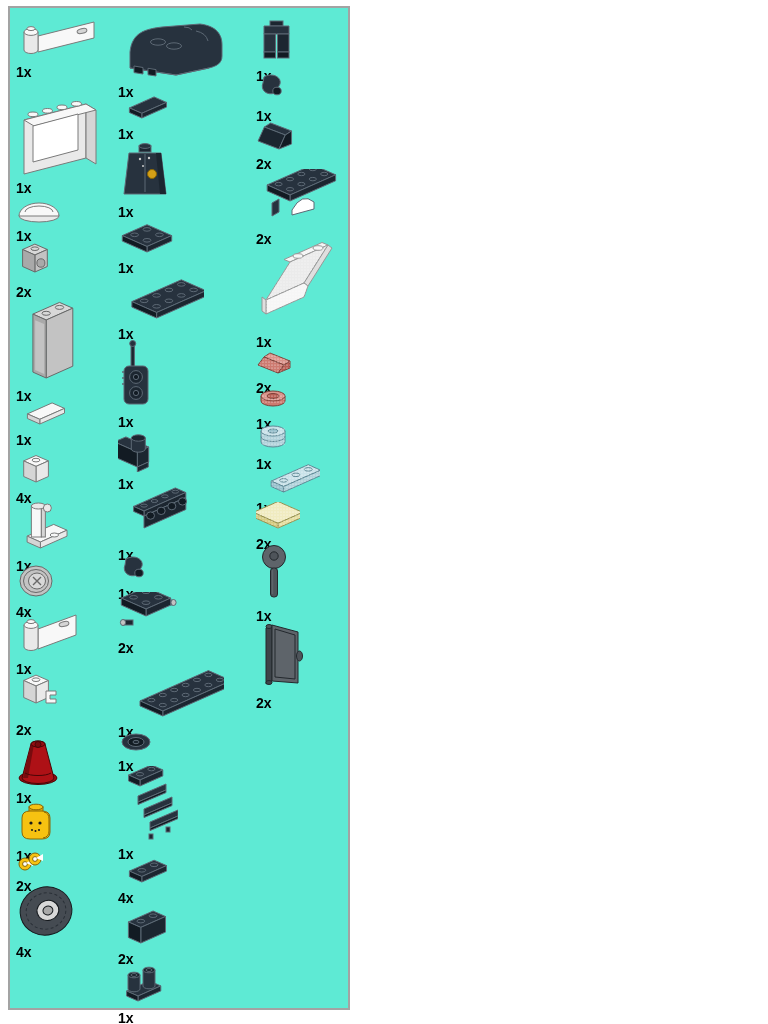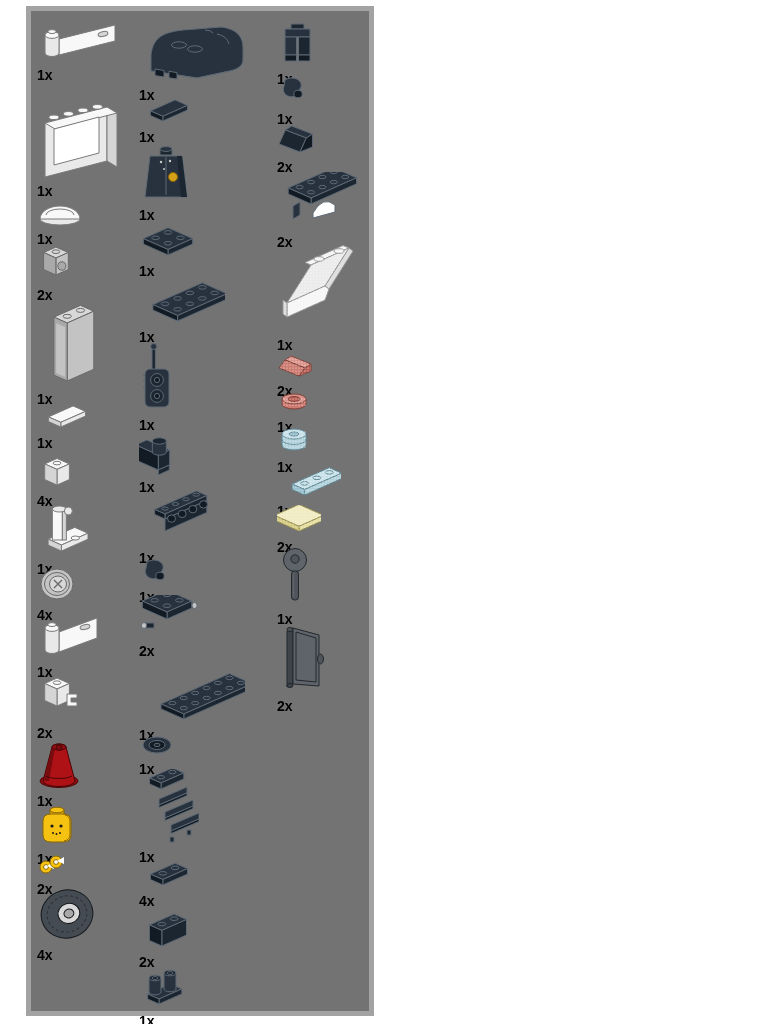--- a/index.html
+++ b/index.html
@@ -2,22 +2,22 @@
 <html><head>
 <meta charset="utf-8">
 <style>
   html,body{margin:0;padding:0;}
   body{
     width:768px;height:1024px;background:#ffffff;
     font-family:"Liberation Sans", sans-serif;
     position:relative;overflow:hidden;
   }
   .frame{
-    position:absolute;left:26px;top:6px;width:338px;height:1000px;
-    border:5px solid #a3a3a3;background:#737373;
+    position:absolute;left:8px;top:6px;width:338px;height:1000px;
+    border:2px solid #a3a3a3;background:#5eead4;
   }
   .col{position:absolute;top:0;height:100%;}
   .part-item{position:absolute;}
   .part-art{display:block;}
   .qty{
     display:block;font-weight:bold;font-size:14px;line-height:15px;
     color:#000;letter-spacing:0px;margin-top:1px;
   }
 </style>
 </head>

